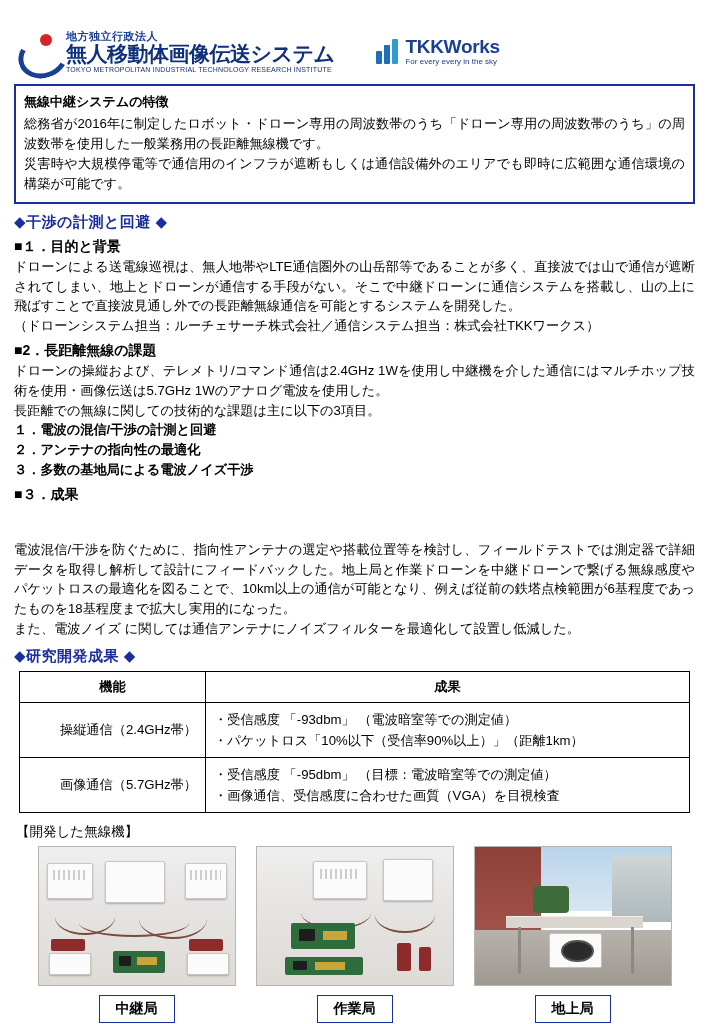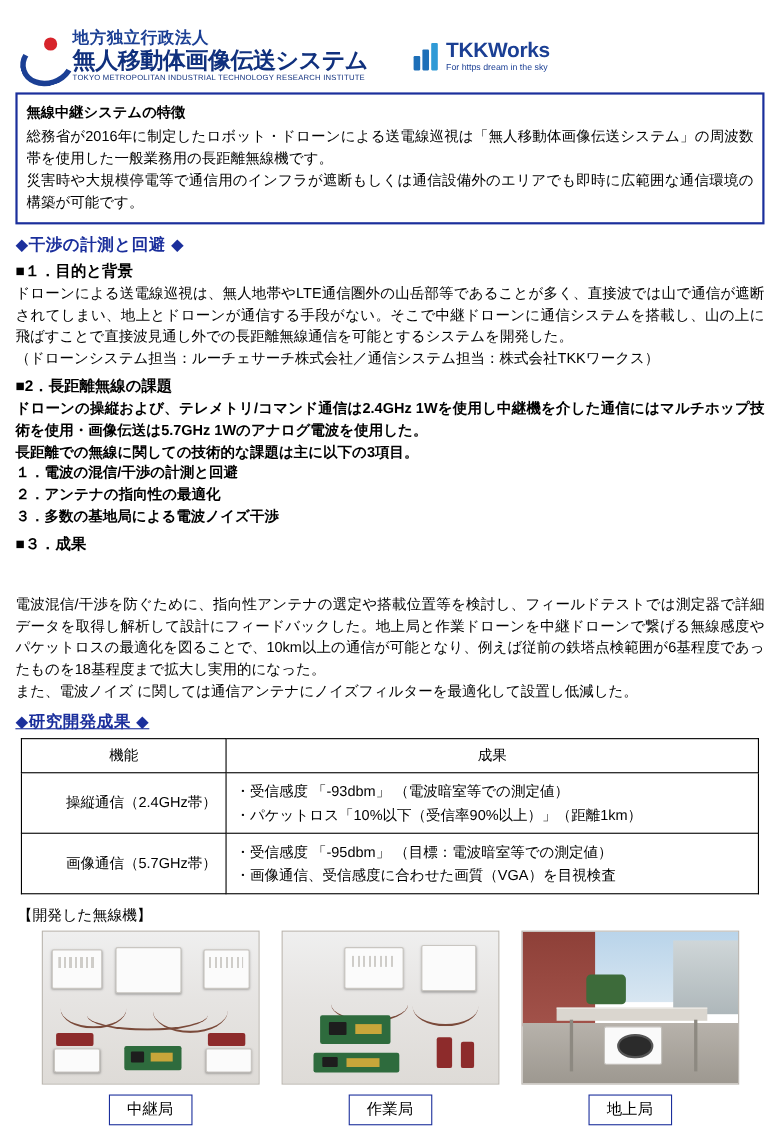--- a/index.html
+++ b/index.html
@@ -53,21 +53,21 @@
     transform: rotate(-18deg);
   }
   .logo-mark .dot {
     position: absolute;
     left: 22px; top: 2px;
     width: 12px; height: 12px;
     border-radius: 50%;
     background: #d7242b;
   }
   .logo-text-jp-small {
-    font-size: 15px;
+    font-size: 11px;
     color: #1b3f94;
     letter-spacing: 0.5px;
     line-height: 1.1;
     font-weight: bold;
   }
   .logo-text-jp-big {
     font-size: 21px;
     color: #10307d;
     font-weight: bold;
     letter-spacing: -0.5px;
@@ -157,39 +157,38 @@
     font-weight: bold;
   }
 
   
   .results-head {
     font-size: 15px;
     font-weight: bold;
     color: #1b2f9c;
     margin: 8px 0 5px 0;
     letter-spacing: 0.5px;
-    text-decoration: underline;
   }
 
   
   table.results {
     border-collapse: collapse;
     width: 670px;
     margin: 0 auto;
     table-layout: fixed;
   }
   table.results th, table.results td {
     border: 1px solid #000;
     font-size: 13.2px;
     padding: 6px 8px;
     vertical-align: middle;
   }
   table.results th {
     text-align: center;
-    font-weight: normal;
+    font-weight: bold;
   }
   table.results td.label {
     text-align: right;
     white-space: nowrap;
   }
   table.results td.value {
     text-align: left;
     line-height: 1.6;
   }
   col.c1 { width: 186px; }
@@ -203,20 +202,21 @@
   .photo-row {
     display: flex;
     justify-content: space-between;
     padding: 0 16px;
   }
   .photo-cell {
     width: 213px;
     display: flex;
     flex-direction: column;
     align-items: center;
+    font-weight: bold;
   }
   .photo {
     width: 196px;
     height: 138px;
     border: 1px solid #b9b4ad;
     position: relative;
     overflow: hidden;
   }
   .caption {
     margin-top: 9px;
@@ -349,39 +349,39 @@
       </div>
     </div>
     <div class="logo-right">
       <div class="tkk-mark">
         <div class="bar b1"></div>
         <div class="bar b2"></div>
         <div class="bar b3"></div>
       </div>
       <div>
         <div class="tkk-text">TKKWorks</div>
-        <div class="tkk-sub">For https dream in the sky</div>
+        <div class="tkk-sub">For every every in the sky</div>
       </div>
     </div>
   </div>
 
   <div class="feature-box">
     <div class="feature-title">無線中継システムの特徴</div>
-    <div class="feature-body" style="white-space: pre-line;">総務省が2016年に制定したロボット・ドローンによる送電線巡視は「無人移動体画像伝送システム」の周波数帯を使用した一般業務用の長距離無線機です。
+    <div class="feature-body" style="white-space: pre-line;">総務省が2016年に制定したロボット・ドローン専用の周波数帯のうち「ドローン専用の周波数帯のうち」の周波数帯を使用した一般業務用の長距離無線機です。
 災害時や大規模停電等で通信用のインフラが遮断もしくは通信設備外のエリアでも即時に広範囲な通信環境の構築が可能です。</div>
   </div>
 
   <div class="section-head">◆干渉の計測と回避 ◆</div>
 
   <div class="sub-head">■１．目的と背景</div>
   <div class="para" style="white-space: pre-line;">ドローンによる送電線巡視は、無人地帯やLTE通信圏外の山岳部等であることが多く、直接波では山で通信が遮断されてしまい、地上とドローンが通信する手段がない。そこで中継ドローンに通信システムを搭載し、山の上に飛ばすことで直接波見通し外での長距離無線通信を可能とするシステムを開発した。
 （ドローンシステム担当：ルーチェサーチ株式会社／通信システム担当：株式会社TKKワークス）</div>
 
   <div class="sub-head">■2．長距離無線の課題</div>
-  <div class="para" style="white-space: pre-line; font-weight: bold;">ドローンの操縦および、テレメトリ/コマンド通信は2.4GHz 1Wを使用し中継機を介した通信にはマルチホップ技術を使用・画像伝送は5.7GHz 1Wのアナログ電波を使用した。
+  <div class="para" style="white-space: pre-line;">ドローンの操縦および、テレメトリ/コマンド通信は2.4GHz 1Wを使用し中継機を介した通信にはマルチホップ技術を使用・画像伝送は5.7GHz 1Wのアナログ電波を使用した。
 長距離での無線に関しての技術的な課題は主に以下の3項目。</div>
   <div class="list-line">１．電波の混信/干渉の計測と回避</div>
   <div class="list-line">２．アンテナの指向性の最適化</div>
   <div class="list-line">３．多数の基地局による電波ノイズ干渉</div>
 
   <div class="sub-head">■３．成果</div>
   <div class="para" style="white-space: pre-line; margin-top: 36px;">電波混信/干渉を防ぐために、指向性アンテナの選定や搭載位置等を検討し、フィールドテストでは測定器で詳細データを取得し解析して設計にフィードバックした。地上局と作業ドローンを中継ドローンで繋げる無線感度やパケットロスの最適化を図ることで、10km以上の通信が可能となり、例えば従前の鉄塔点検範囲が6基程度であったものを18基程度まで拡大し実用的になった。
 また、電波ノイズ に関しては通信アンテナにノイズフィルターを最適化して設置し低減した。</div>
 
   <div class="results-head">◆研究開発成果 ◆</div>

